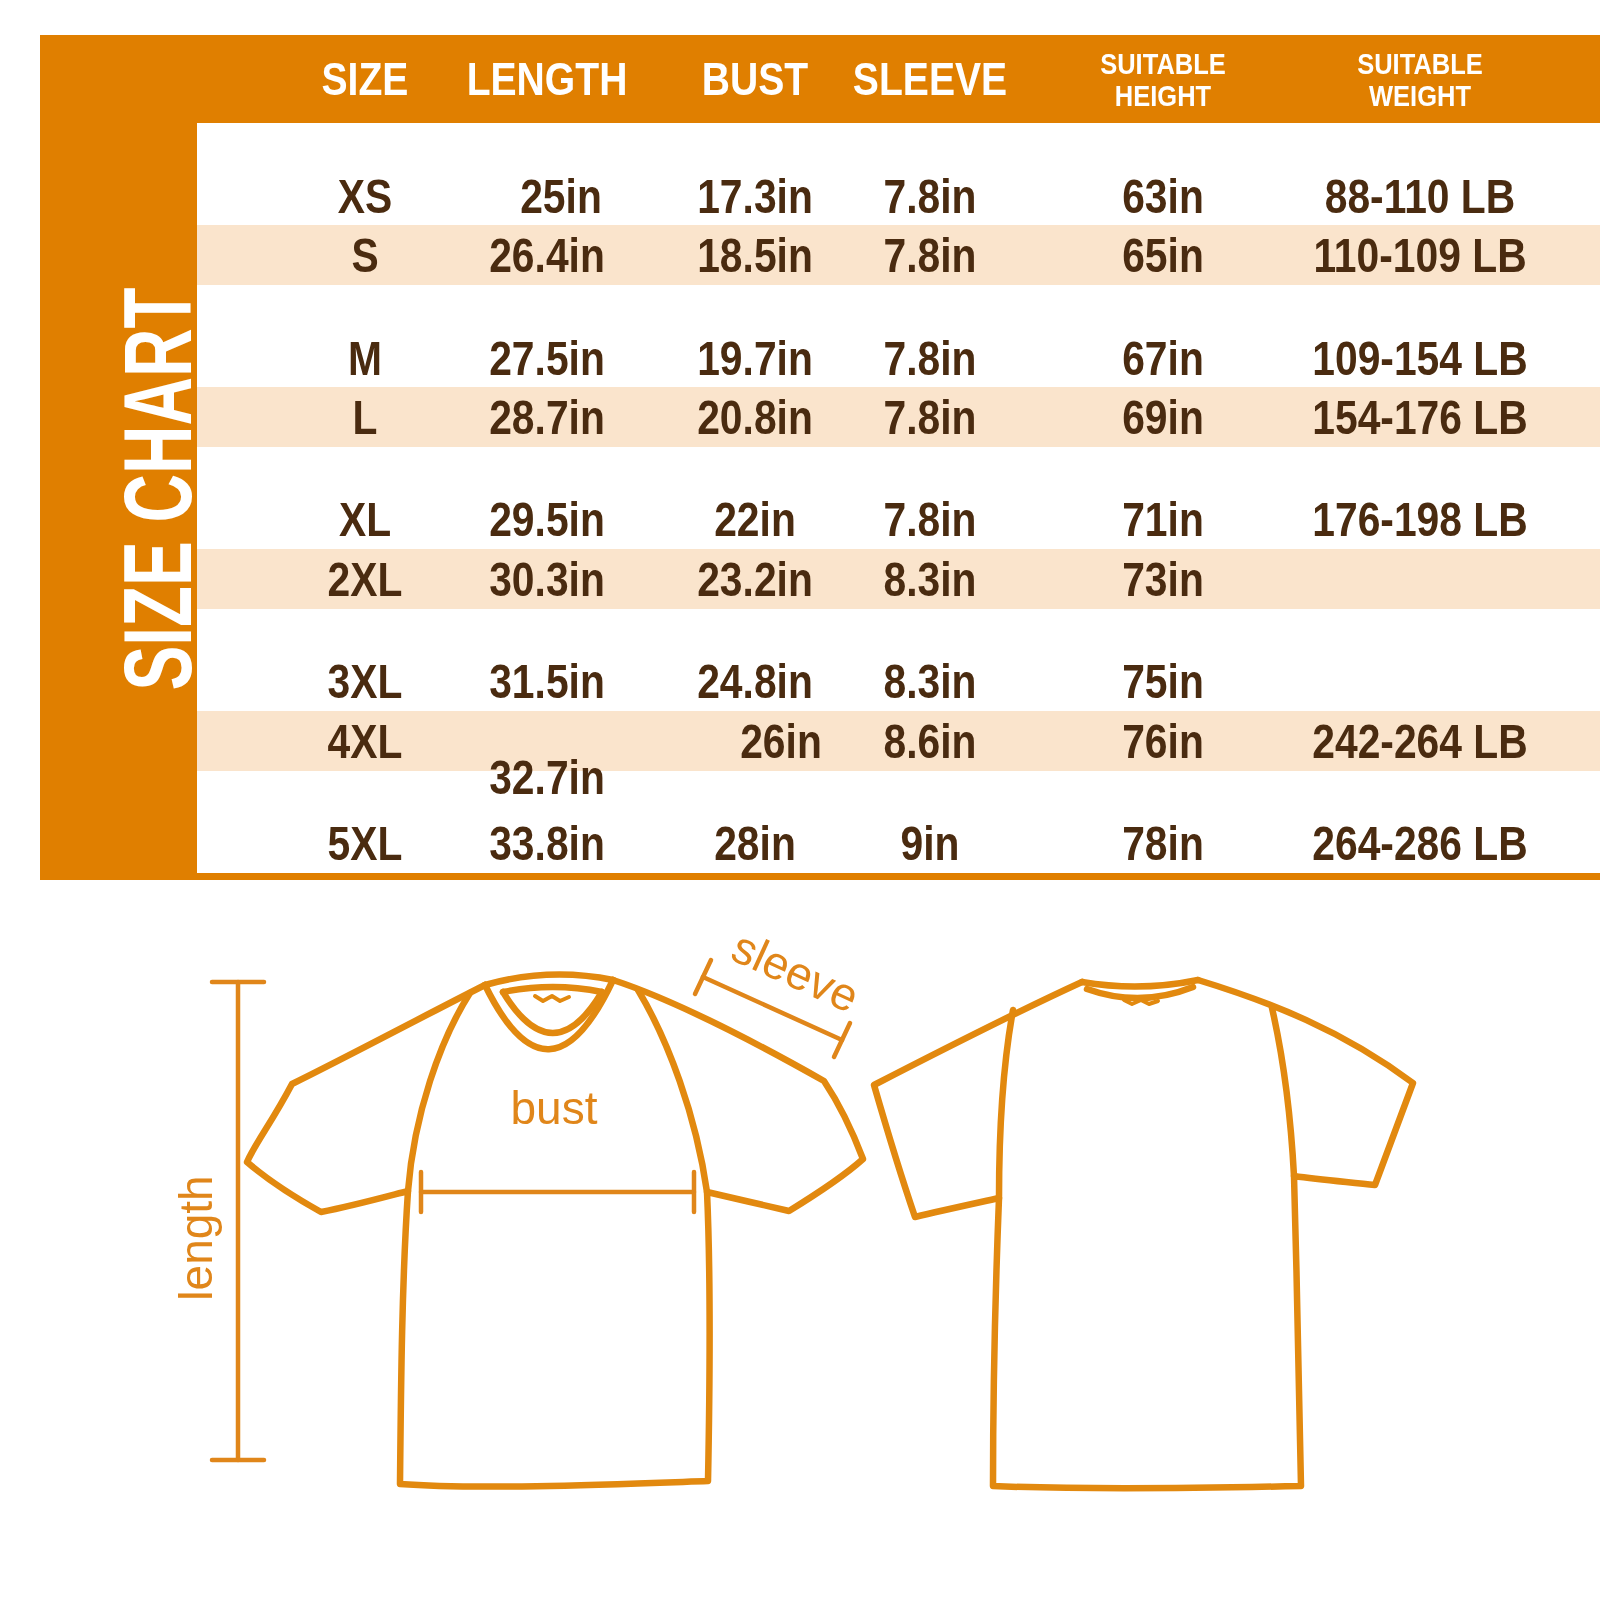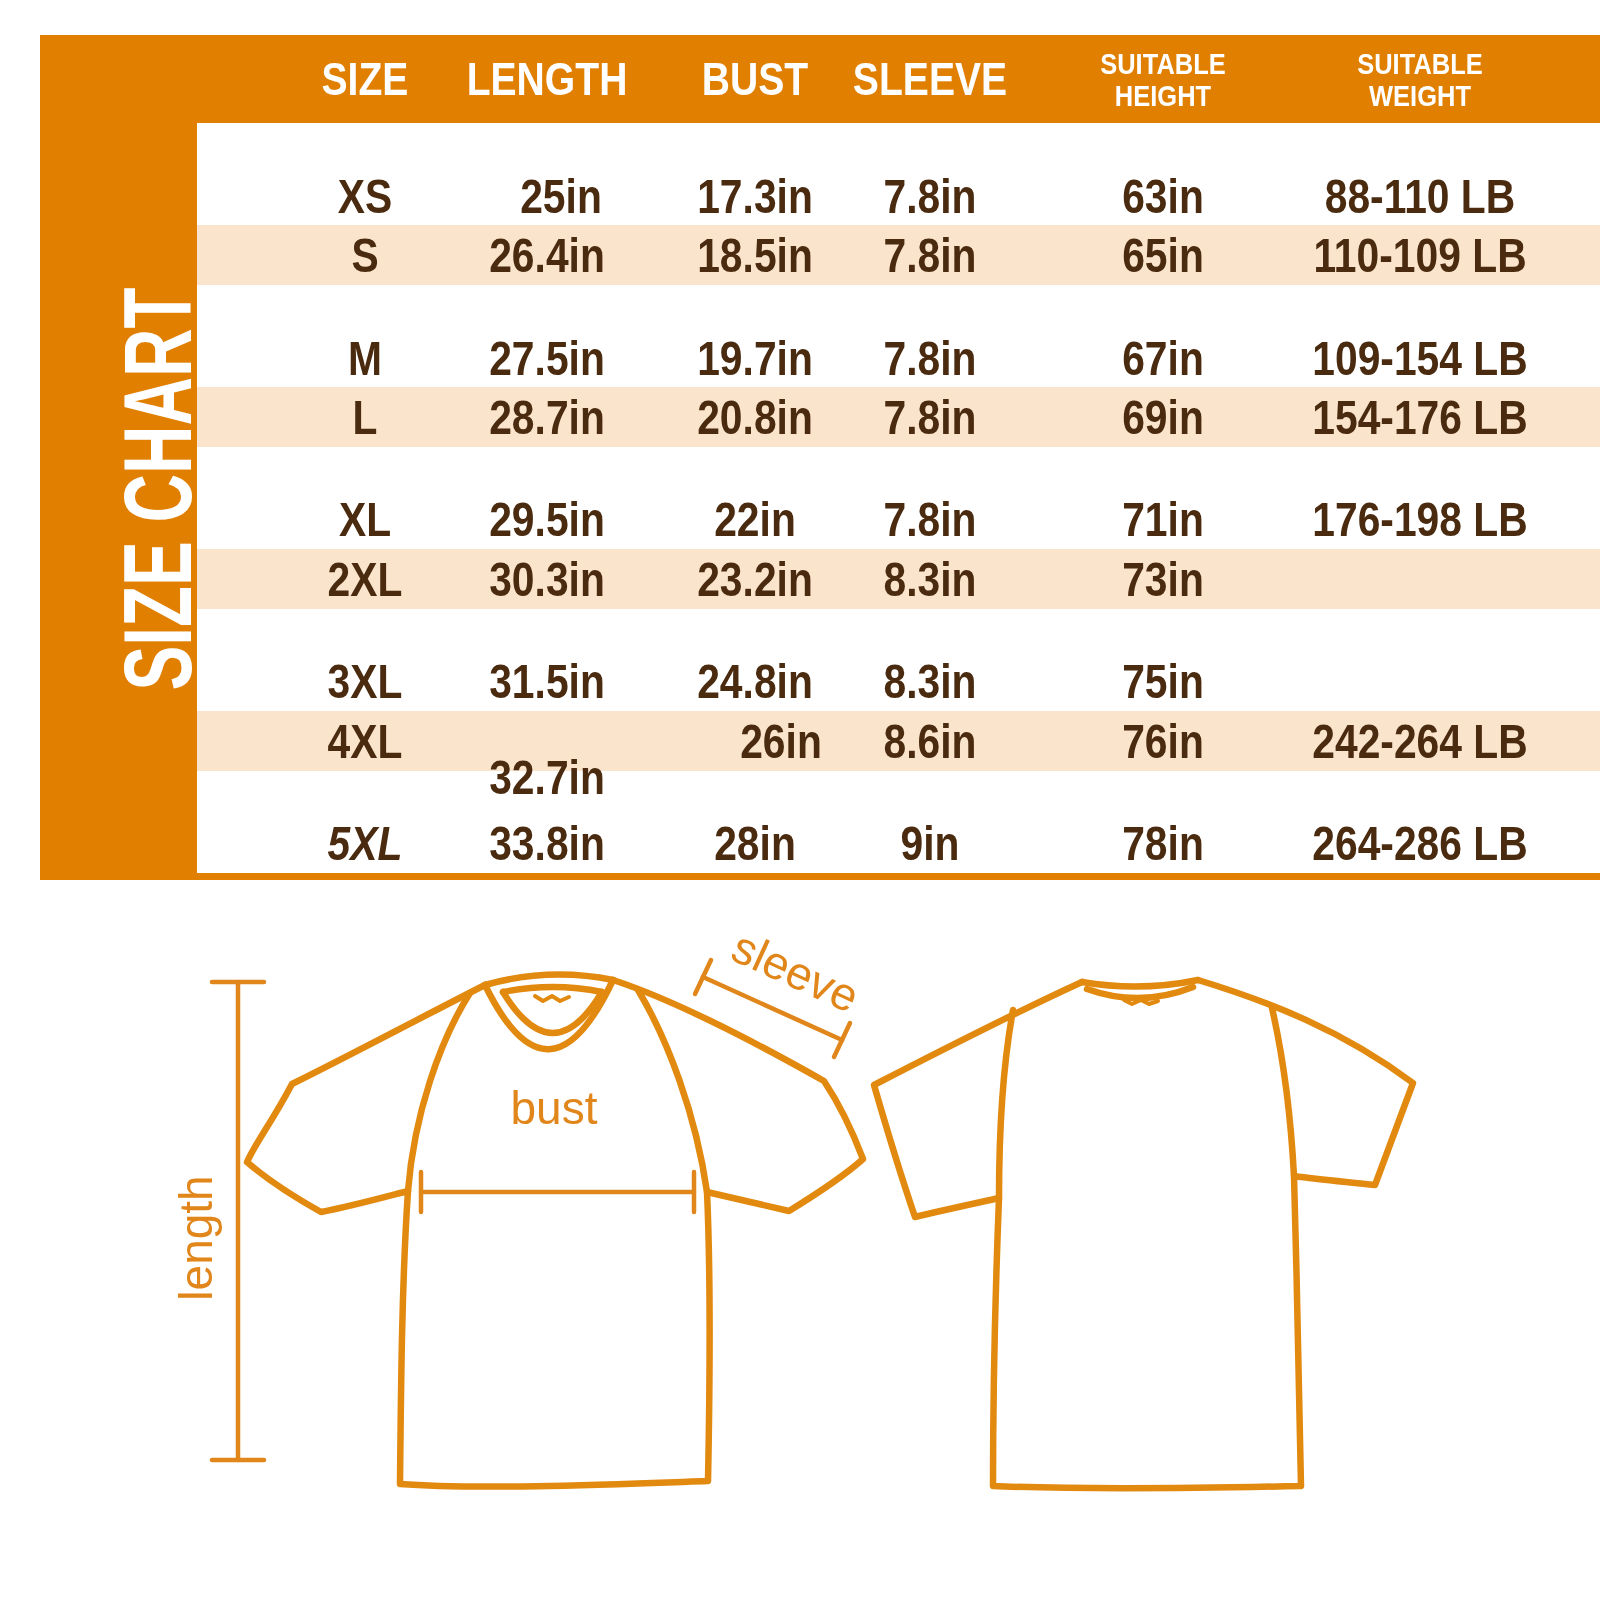--- a/index.html
+++ b/index.html
@@ -101,21 +101,21 @@
     </div>
     <div class="trow odd">
       <div class="cell" style="left: 168px;"><span class="cond">4XL</span></div>
       <div class="cell" style="left: 350px; margin-top: 36px;"><span class="cond">32.7in</span></div>
       <div class="cell" style="left: 558px; margin-left: 26px;"><span class="cond">26in</span></div>
       <div class="cell" style="left: 733px;"><span class="cond">8.6in</span></div>
       <div class="cell" style="left: 966px;"><span class="cond">76in</span></div>
       <div class="cell" style="left: 1223px;"><span class="cond">242-264 LB</span></div>
     </div>
     <div class="trow even">
-      <div class="cell" style="left: 168px; font-style: italic;"><span class="cond">5XL</span></div>
+      <div class="cell" style="left: 168px;"><span class="cond">5XL</span></div>
       <div class="cell" style="left: 350px;"><span class="cond">33.8in</span></div>
       <div class="cell" style="left: 558px;"><span class="cond">28in</span></div>
       <div class="cell" style="left: 733px;"><span class="cond">9in</span></div>
       <div class="cell" style="left: 966px;"><span class="cond">78in</span></div>
       <div class="cell" style="left: 1223px;"><span class="cond">264-286 LB</span></div>
     </div>
   </div>
 
 <svg style="position:absolute;left:0;top:880px;" width="1600" height="720" viewBox="0 0 1600 720">
   <g fill="none" stroke="#E2890F" stroke-width="6.5" stroke-linecap="round" stroke-linejoin="round">

